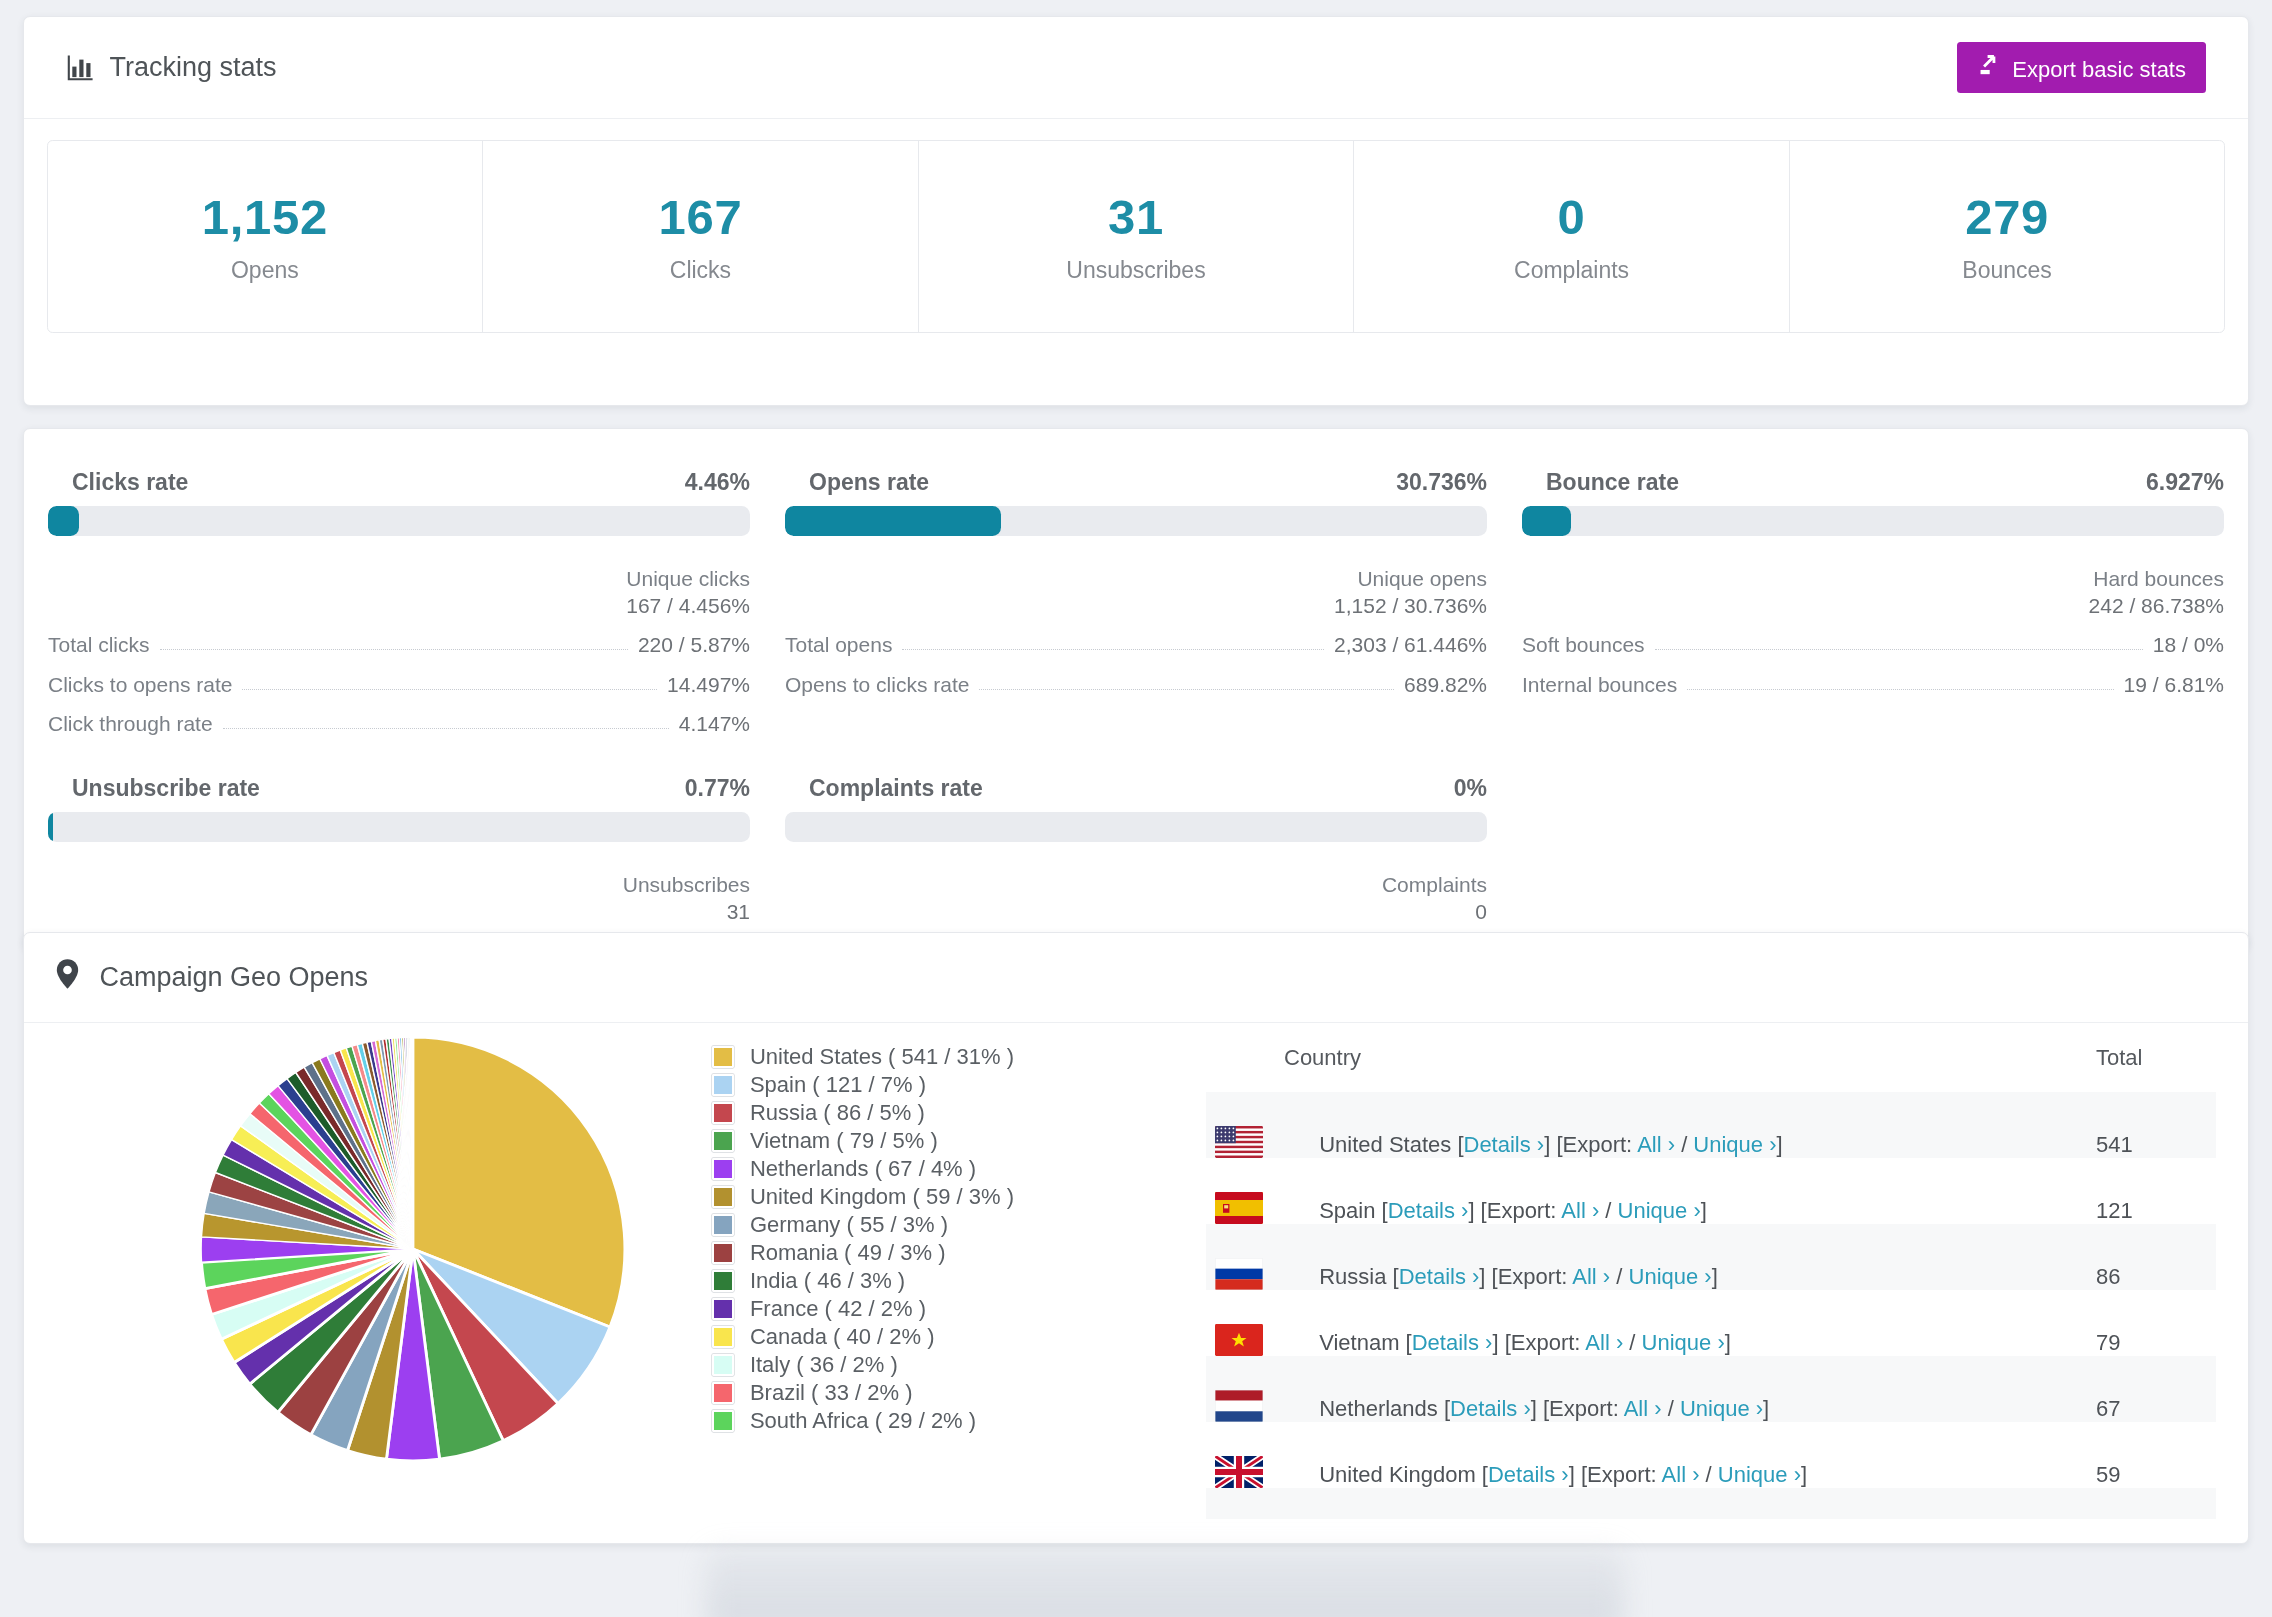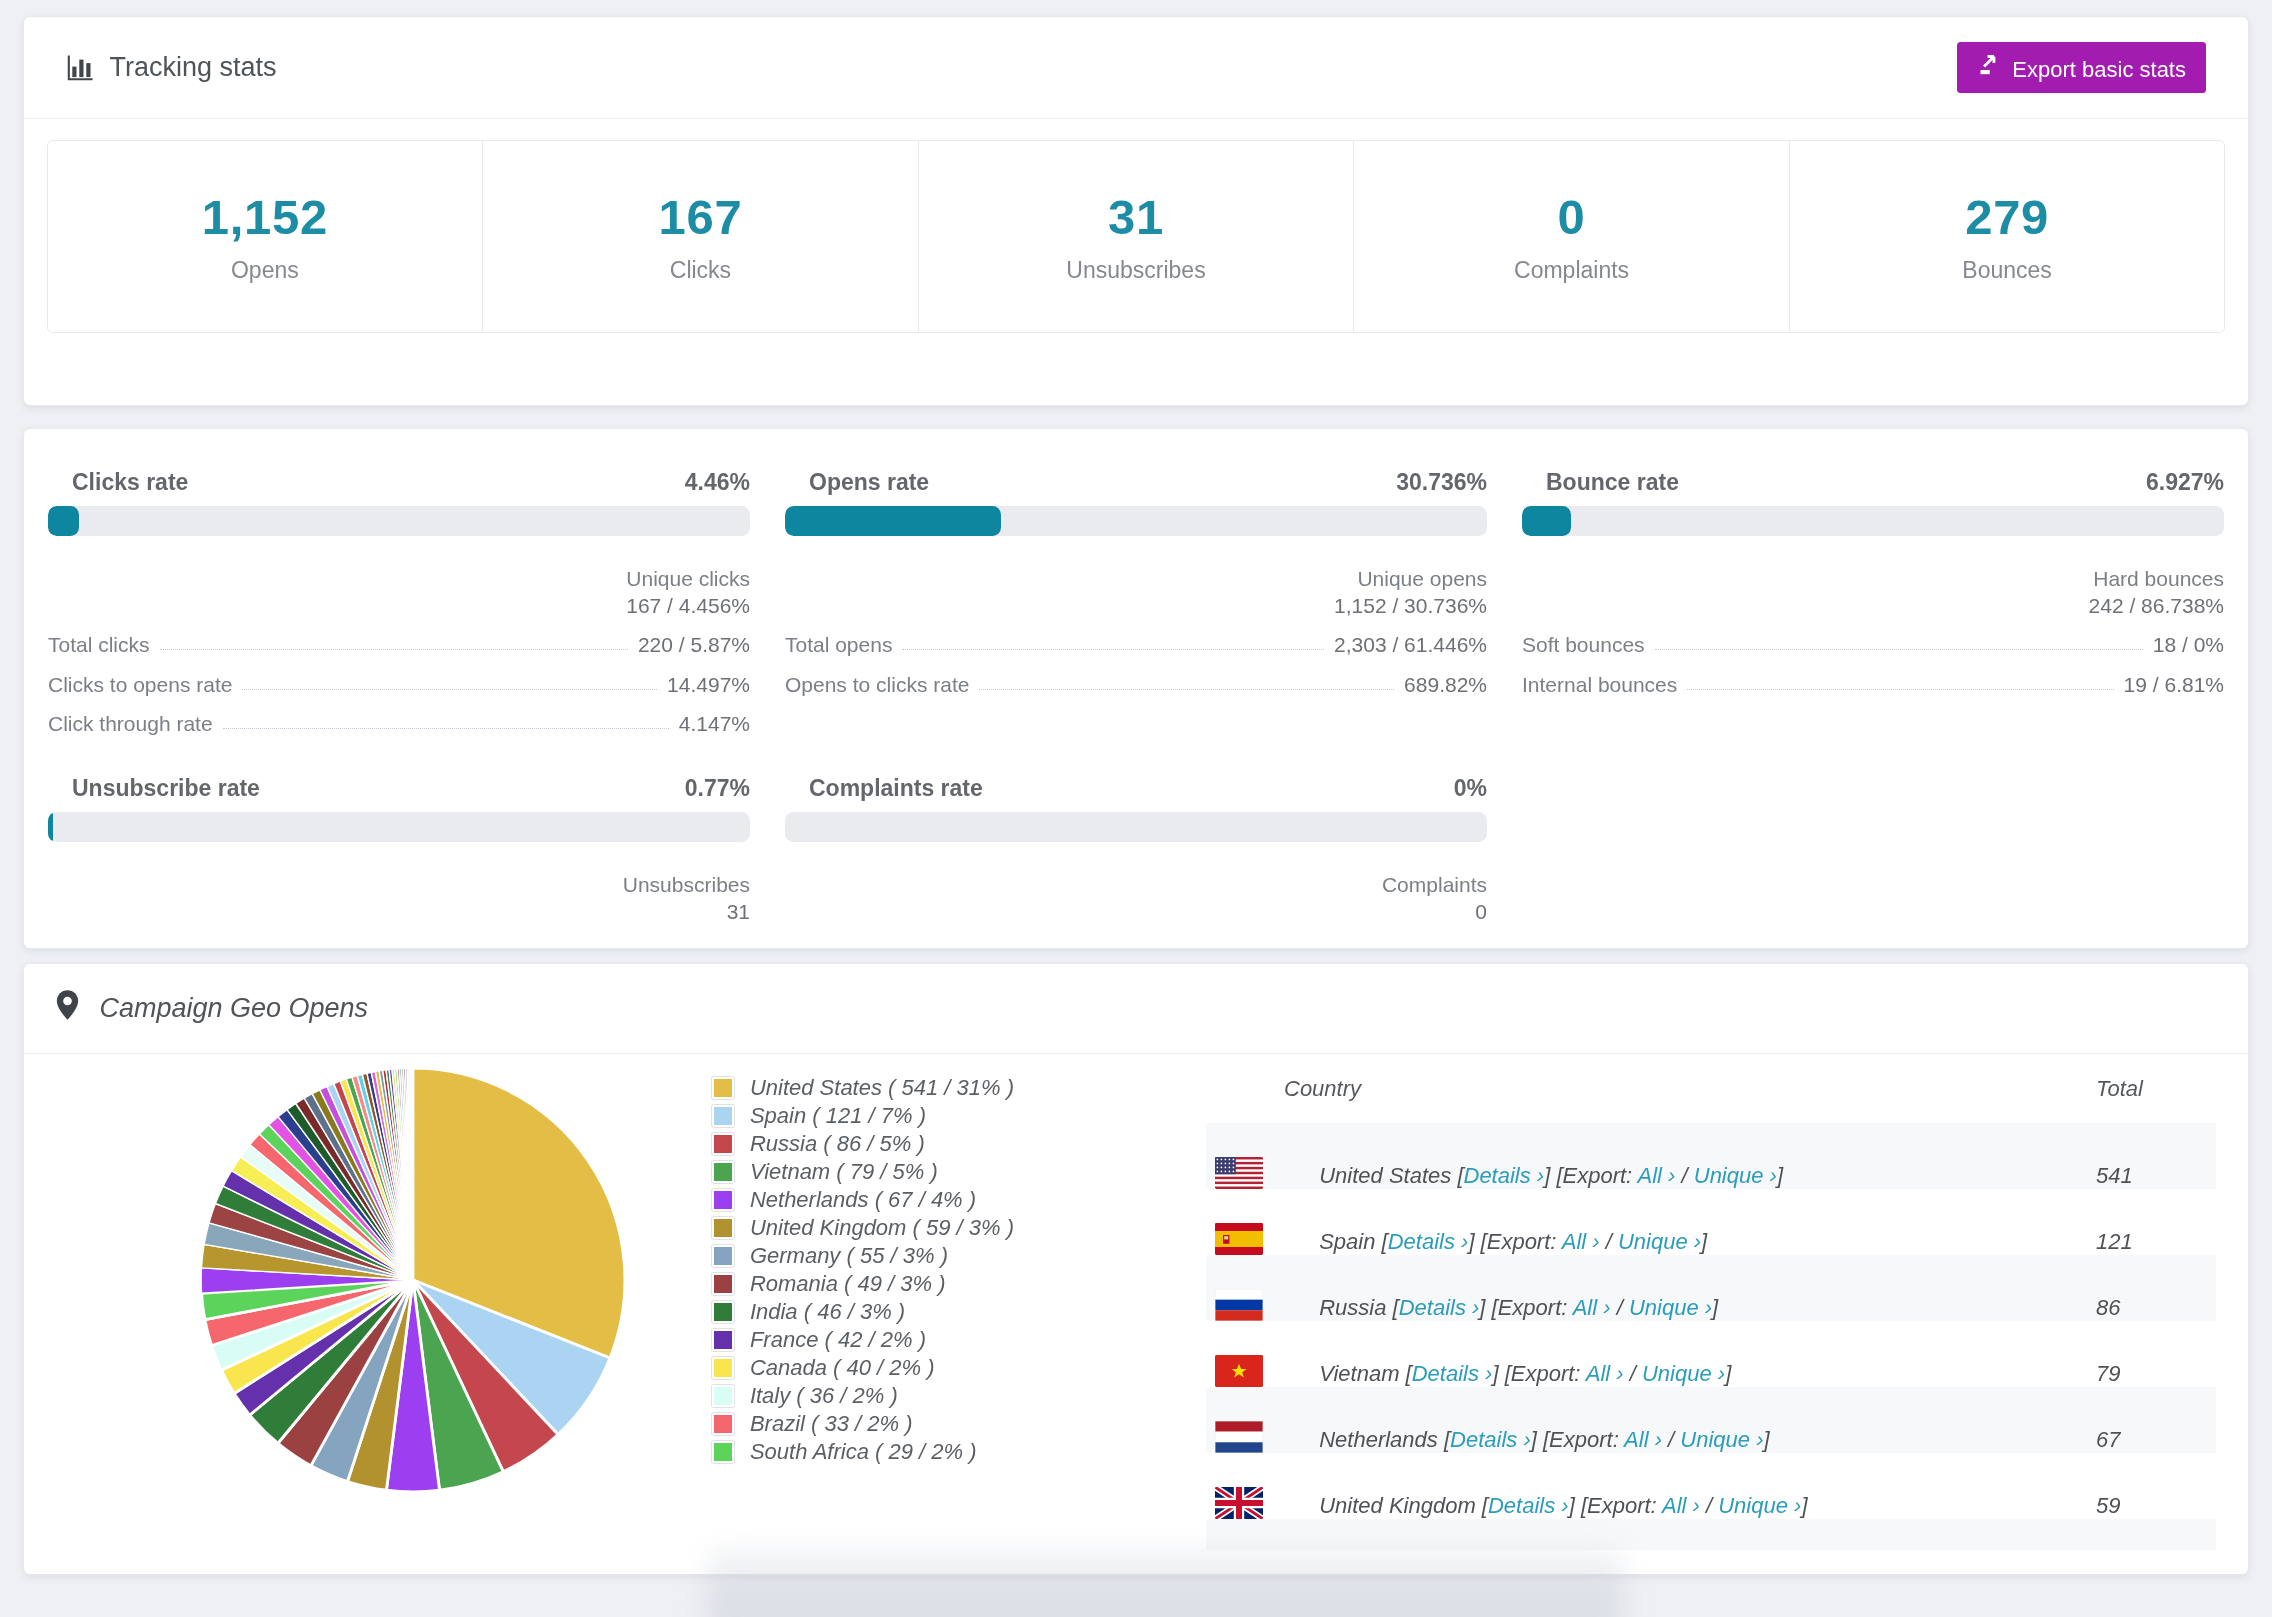--- a/index.html
+++ b/index.html
@@ -2,21 +2,21 @@
 <html style="font-size:11.3px"><head>
 <meta charset="utf-8">
 <style>
   html,body{margin:0;padding:0;}
   body{font-family:"Liberation Sans",sans-serif;}
   .page{position:relative;width:2273px;height:1618px;background:#eef0f4;overflow:hidden;}
   .card{position:absolute;left:23px;width:2226px;background:#ffffff;border:0.7px solid #e6e8ec;
         border-radius:7px;box-shadow:0 2.1px 7px rgba(40,50,60,.08);box-sizing:border-box;}
   .card1{top:16px;height:390px;}
   .card2{top:428px;height:521px;overflow:hidden;}
-  .card3{top:963px;height:612px;overflow:hidden;font-style:italic;}
+  .card3{top:932px;height:612px;overflow:hidden;}
 
   
   .card-head{display:flex;align-items:center;justify-content:space-between;height:101px;
              padding:0 42px;border-bottom:0.7px solid #edeff2;}
   .head-title{display:flex;align-items:center;gap:15.5px;font-size:27px;color:#4f5458;}
   .head-title svg{display:block;}
   .export-btn{display:flex;align-items:flex-end;gap:11.3px;background:#a21caf;color:#fff;border:none;
               font-family:inherit;font-size:22px;padding:10.6px 20px;border-radius:3.5px;cursor:pointer;}
   .summary-row{display:flex;margin:21px 22.6px;height:191px;border:0.7px solid #e7e9ed;border-radius:5.6px;}
   .summary-cell{flex:1;display:flex;flex-direction:column;align-items:center;justify-content:center;}

